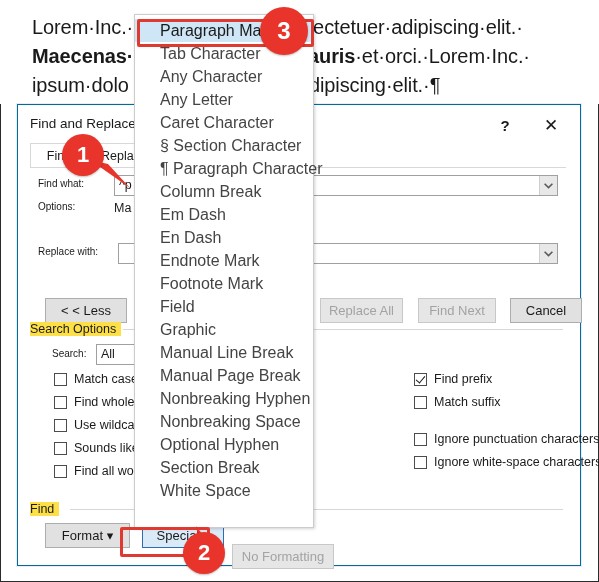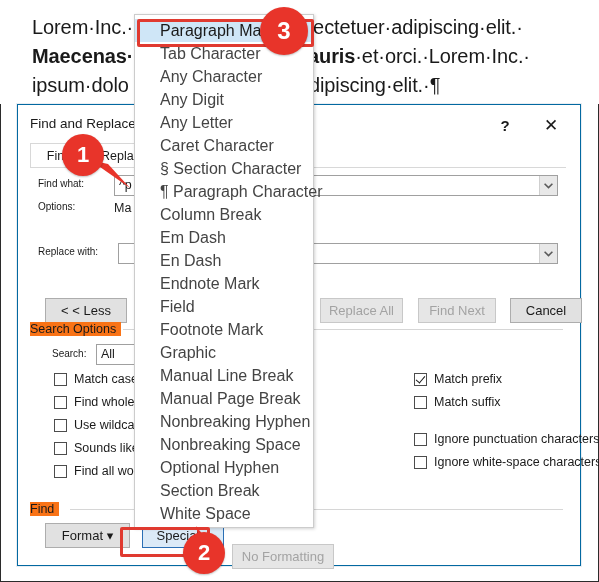--- a/index.html
+++ b/index.html
@@ -95,21 +95,21 @@
   .btn{
     position:absolute;height:25px;border:1px solid #adadad;background:#e1e1e1;
     box-sizing:border-box;display:flex;align-items:center;justify-content:center;
     font-size:13px;color:#1a1a1a;white-space:nowrap;
   }
   .btn.disabled{color:#a3a3a3;background:#e6e6e6;border-color:#c8c8c8;}
   .btn.primary{background:#e1e1e1;color:#1a1a1a;}
 
   
   .group-title{
-    position:absolute;font-size:12.5px;color:#1a1a1a;background:#f97316;
+    position:absolute;font-size:12.5px;color:#1a1a1a;background:#fde047;
     padding-right:5px;white-space:nowrap;
   }
   .group-line{position:absolute;height:1px;background:#d6d6d6;}
 
   
   .cbrow{position:absolute;display:flex;align-items:center;white-space:nowrap;}
   .cbox{
     width:13px;height:13px;border:1px solid #4c4c4c;background:#ffffff;
     box-sizing:border-box;flex:0 0 auto;position:relative;
   }
@@ -237,21 +237,21 @@
         <span class="cbox"></span>
         <span class="cblabel">Sounds like (</span>
       </div>
       <div class="cbrow" style="left:36px;top:296px;">
         <span class="cbox"></span>
         <span class="cblabel">Find all word</span>
       </div>
 
       <div class="cbrow" style="left:396px;top:204px;">
         <span class="cbox checked"></span>
-        <span class="cblabel">Match prefix</span>
+        <span class="cblabel">Find prefix</span>
       </div>
       <div class="cbrow" style="left:396px;top:227px;">
         <span class="cbox"></span>
         <span class="cblabel">Match suffix</span>
       </div>
       <div class="cbrow" style="left:396px;top:264px;">
         <span class="cbox"></span>
         <span class="cblabel">Ignore punctuation characters</span>
       </div>
       <div class="cbrow" style="left:396px;top:287px;">
@@ -265,31 +265,30 @@
       <div class="btn" style="left:27px;top:355px;width:85px;">Format ▾</div>
       <div class="btn" style="left:124px;top:355px;width:82px;border:1px solid #2a6fb5;background:#dbeaf7;">Special ▾</div>
       <div class="btn disabled" style="left:214px;top:376px;width:102px;">No Formatting</div>
     </div>
   </div>
 
   <div class="menu">
     <div class="menu-item sel">Paragraph Mark</div>
     <div class="menu-item">Tab Character</div>
     <div class="menu-item">Any Character</div>
-    <div class="menu-item">Any Digit</div>
     <div class="menu-item">Any Letter</div>
     <div class="menu-item">Caret Character</div>
     <div class="menu-item">§ Section Character</div>
     <div class="menu-item">¶ Paragraph Character</div>
     <div class="menu-item">Column Break</div>
     <div class="menu-item">Em Dash</div>
     <div class="menu-item">En Dash</div>
     <div class="menu-item">Endnote Mark</div>
+    <div class="menu-item">Footnote Mark</div>
     <div class="menu-item">Field</div>
-    <div class="menu-item">Footnote Mark</div>
     <div class="menu-item">Graphic</div>
     <div class="menu-item">Manual Line Break</div>
     <div class="menu-item">Manual Page Break</div>
     <div class="menu-item">Nonbreaking Hyphen</div>
     <div class="menu-item">Nonbreaking Space</div>
     <div class="menu-item">Optional Hyphen</div>
     <div class="menu-item">Section Break</div>
     <div class="menu-item">White Space</div>
   </div>
 

